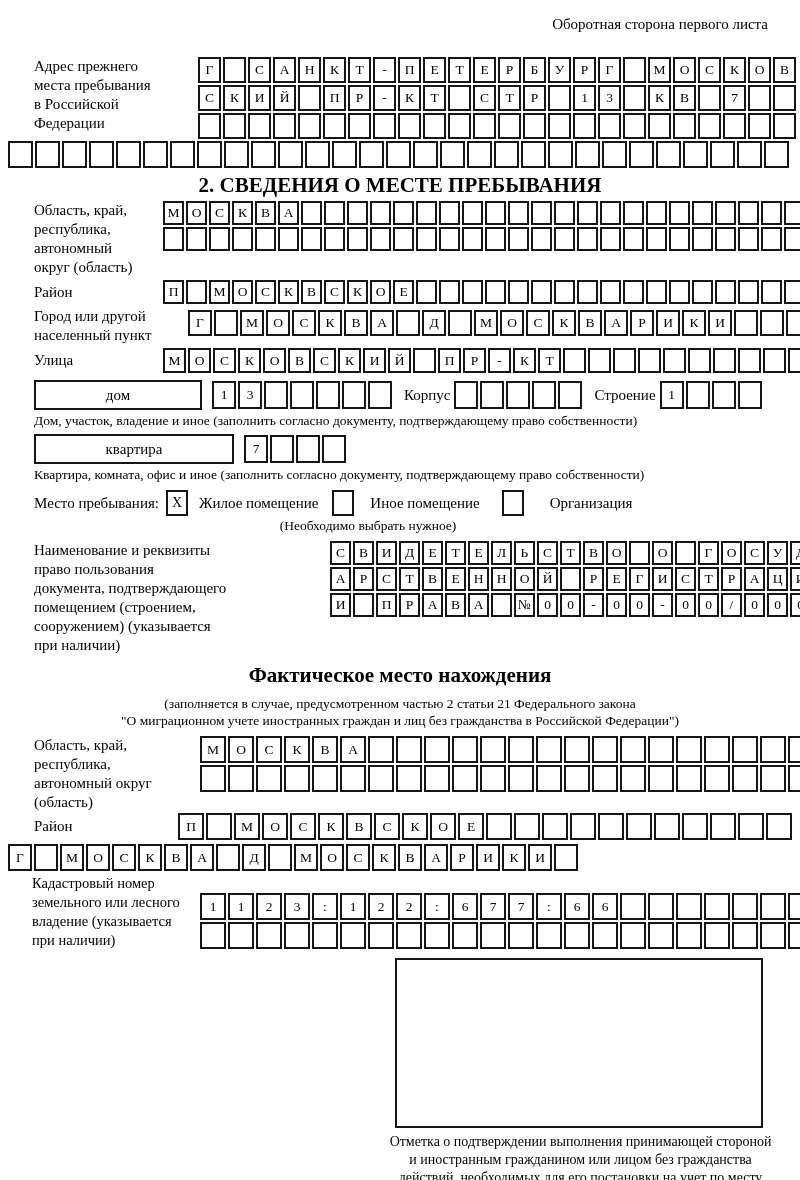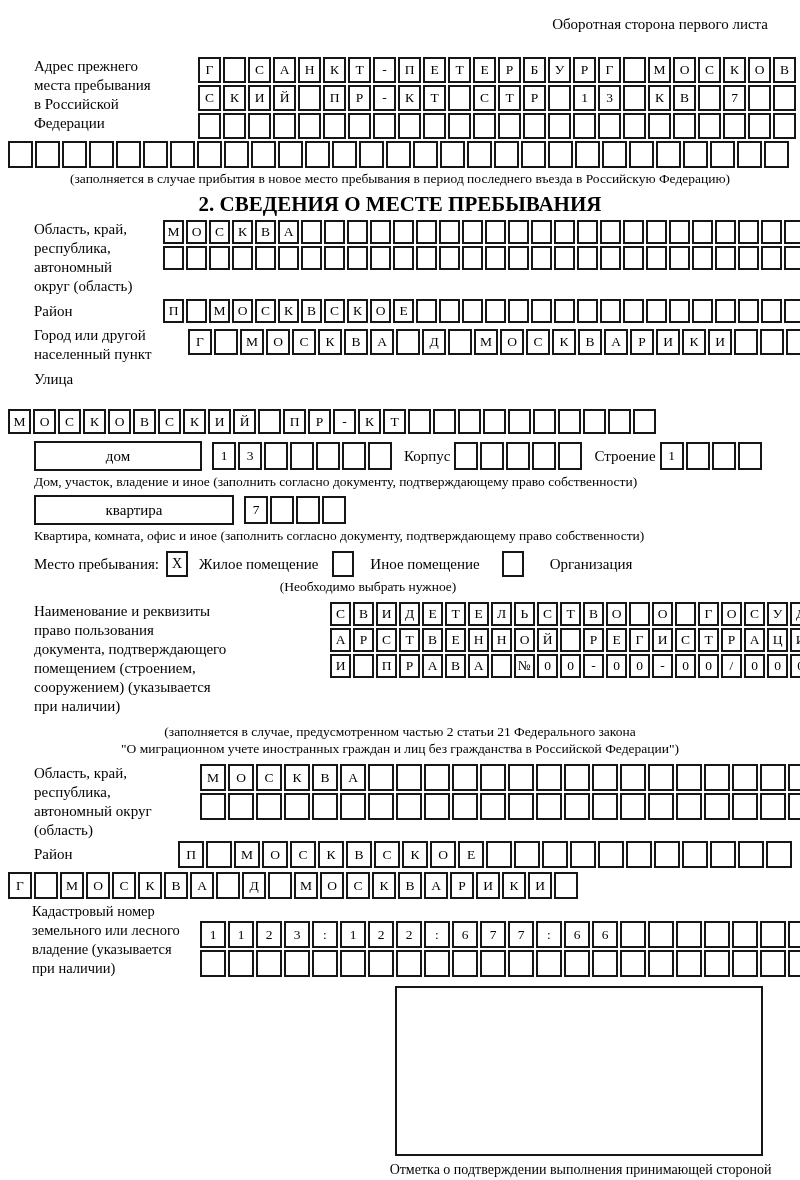--- a/index.html
+++ b/index.html
@@ -144,21 +144,20 @@
       <span class="cell"></span>
       <span class="cell"></span>
       <span class="cell"></span>
       <span class="cell"></span>
       <span class="cell"></span>
       <span class="cell"></span>
       <span class="cell"></span>
       <span class="cell"></span>
       <span class="cell"></span>
     </div>
-  <div class="note center" style="margin-top:3px;">(заполняется в случае прибытия в новое место пребывания в период последнего въезда в Российскую Федерацию)</div>
 
   <div class="sect-title" style="margin-top:5px;">2. СВЕДЕНИЯ О МЕСТЕ ПРЕБЫВАНИЯ</div>
 
   <div class="field" style="margin-top:3px;">
     <div class="flabel" style="width:135px;">
       <div>Область, край,</div>
       <div>республика,</div>
       <div>автономный</div>
       <div>округ (область)</div>
     </div>
@@ -288,21 +287,21 @@
         <span class="cell">Р</span>
         <span class="cell">И</span>
         <span class="cell">К</span>
         <span class="cell">И</span>
         <span class="cell"></span>
         <span class="cell"></span>
         <span class="cell"></span>
       </div>
   </div>
 
-  <div class="field" style="margin-top:3px;flex-direction:column;">
+  <div class="field" style="margin-top:3px;">
     <div class="flabel" style="width:135px;padding-top:3px;">
       <div>Улица</div>
     </div>
     <div class="cells" style="--cw:23px;--ch:25px;">
         <span class="cell">М</span>
         <span class="cell">О</span>
         <span class="cell">С</span>
         <span class="cell">К</span>
         <span class="cell">О</span>
         <span class="cell">В</span>
@@ -455,20 +454,21 @@
           <span class="cell">0</span>
           <span class="cell">0</span>
           <span class="cell">/</span>
           <span class="cell">0</span>
           <span class="cell">0</span>
           <span class="cell">0</span>
         </div>
     </div>
   </div>
 
+  <div class="sect-title" style="margin-top:8px;">Фактическое место нахождения</div>
   <div class="note center" style="margin-top:8px;">(заполняется в случае, предусмотренном частью 2 статьи 21 Федерального закона</div>
   <div class="note center" style="margin-top:1px;">"О миграционном учете иностранных граждан и лиц без гражданства в Российской Федерации")</div>
 
   <div class="field" style="margin-top:7px;">
     <div class="flabel" style="width:172px;">
       <div>Область, край,</div>
       <div>республика,</div>
       <div>автономный округ</div>
       <div>(область)</div>
     </div>

